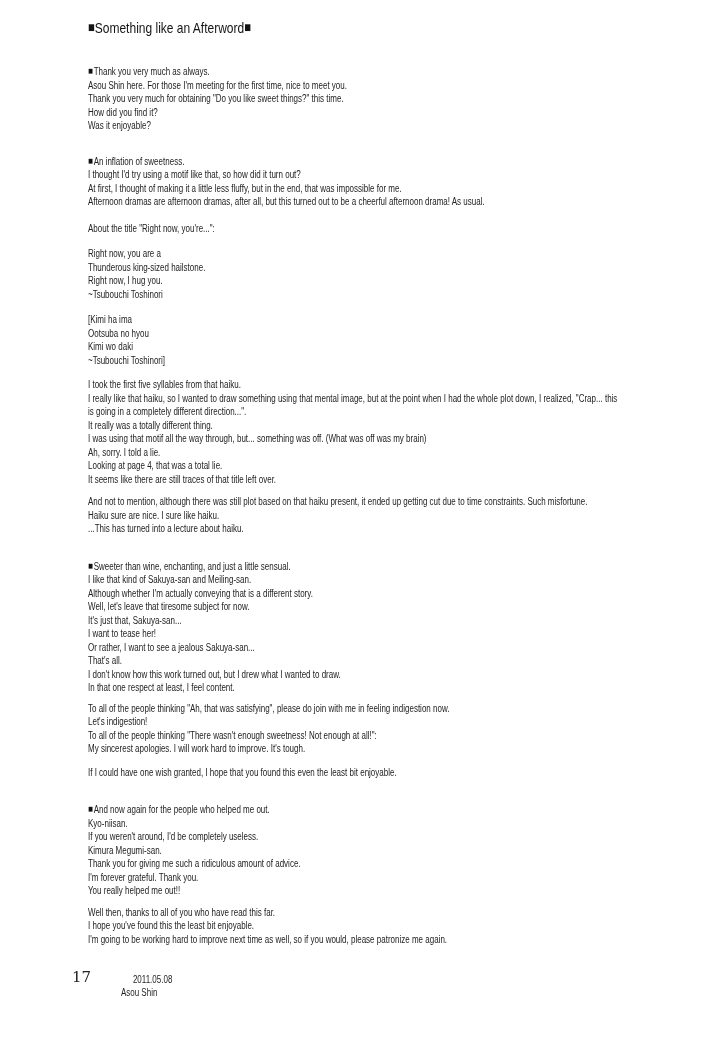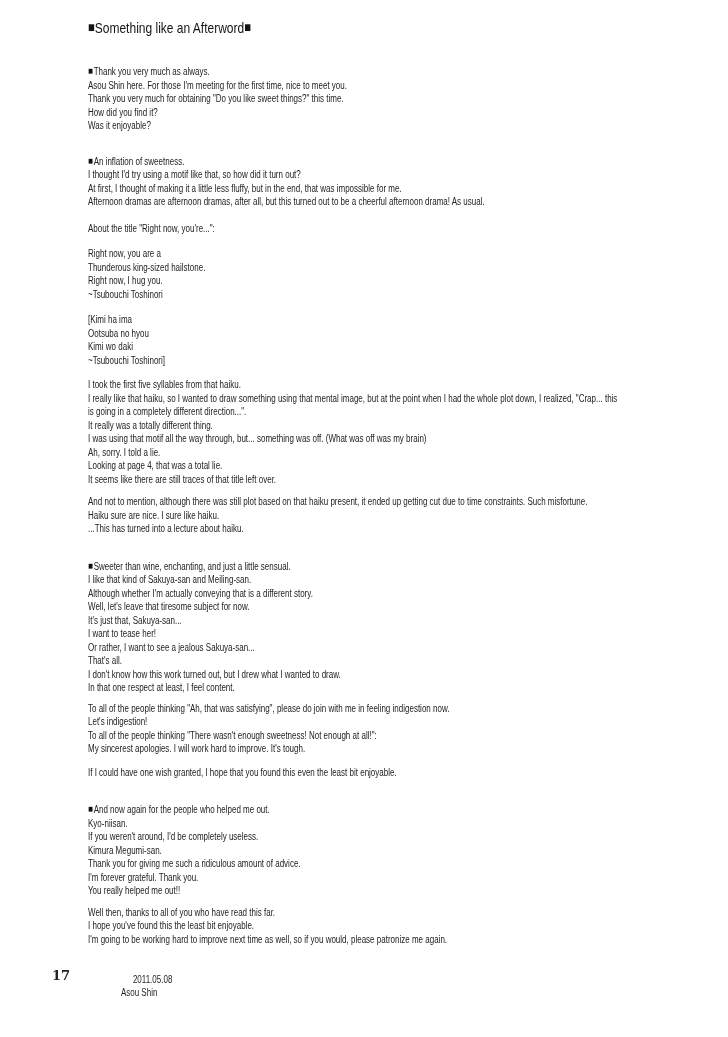--- a/index.html
+++ b/index.html
@@ -61,25 +61,25 @@
   .sig-date {
     display: inline-block;
     margin-left: 45px;
   }
   .sig-author {
     display: inline-block;
     margin-left: 30px;
   }
   .page-number {
     position: absolute;
-    left: 52px;
+    left: 72px;
     top: 968px;
     font-family: "DejaVu Serif", serif;
-    font-size: 13px;
-    font-weight: bold;
+    font-size: 15px;
+    font-weight: normal;
     color: #222222;
   }
 </style>
 </head>
 <body>
 
 <div class="doc-body">
   <h1 class="doc-title"><span class="title-square">■</span><span>Something like an Afterword</span><span class="title-square">■</span></h1>
 
   <div class="para" style="margin-top:27px">

